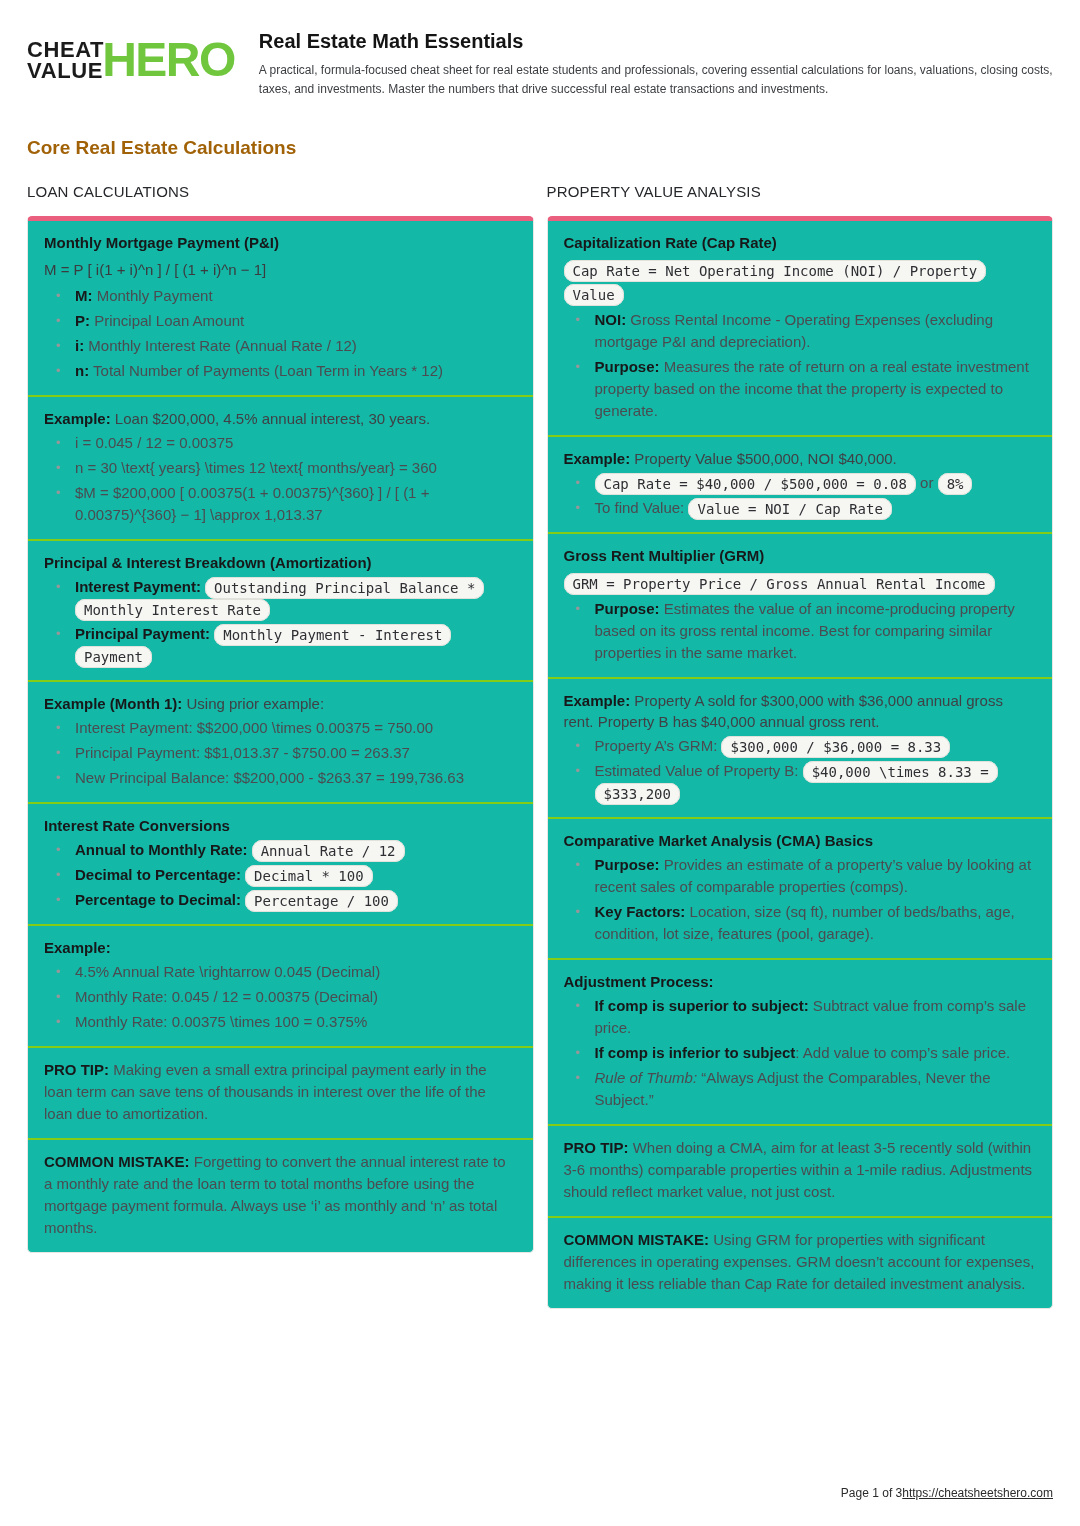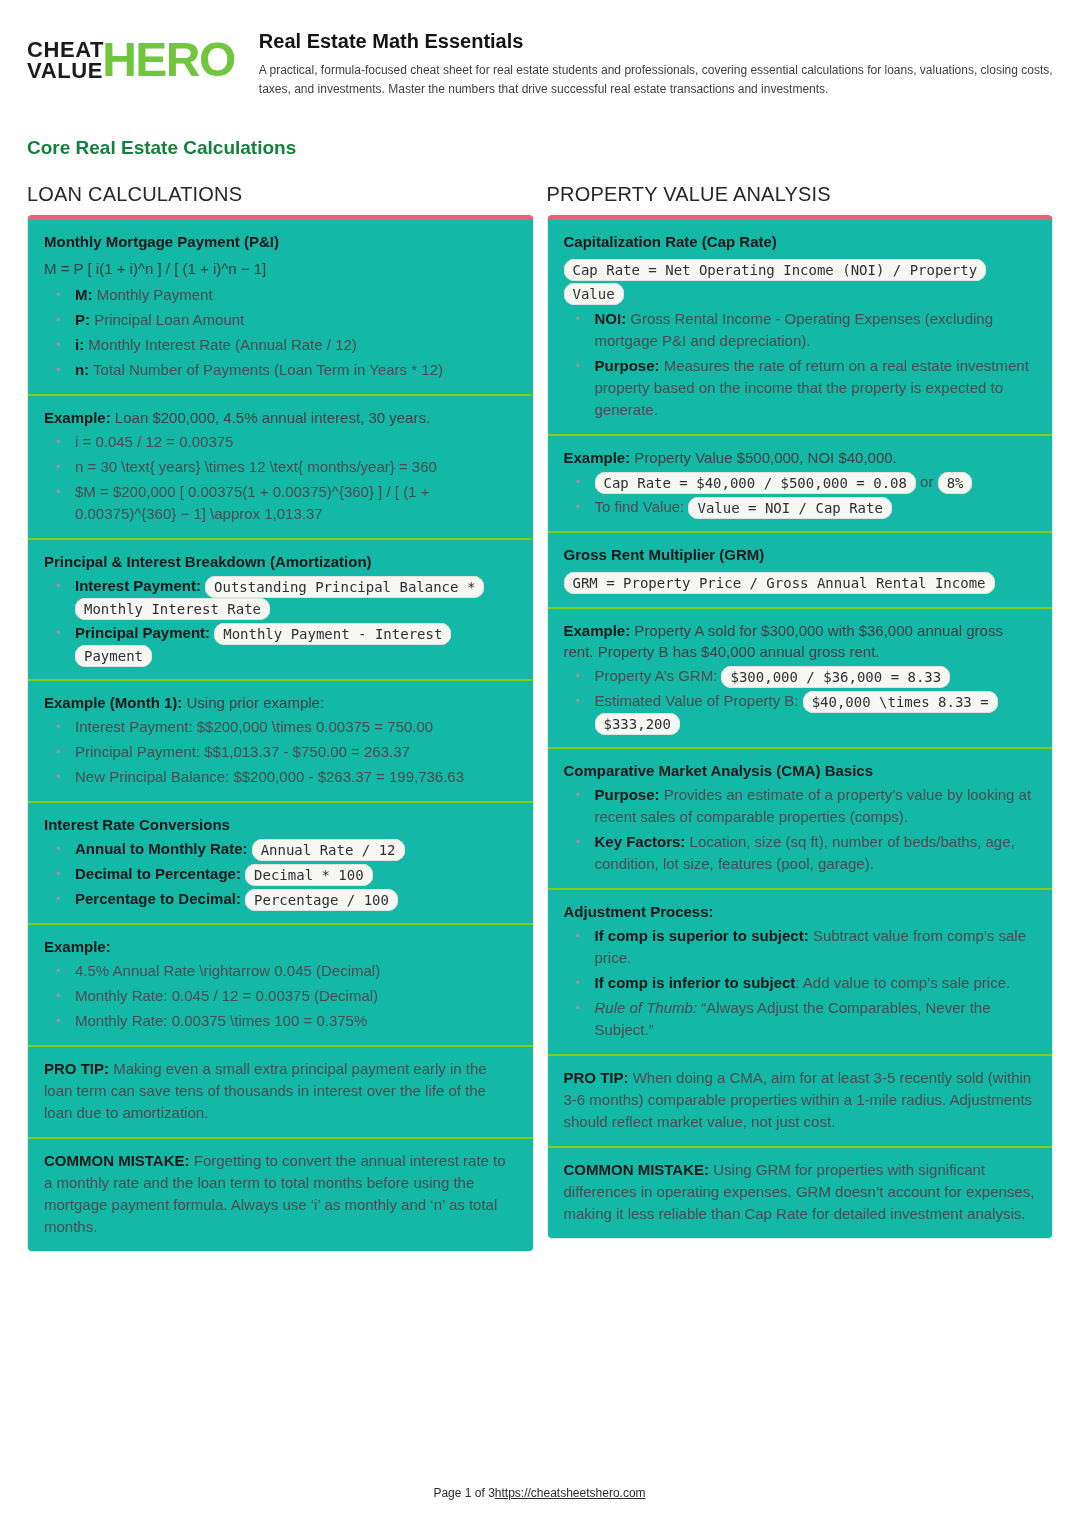--- a/index.html
+++ b/index.html
@@ -18,25 +18,25 @@
   .logo { display:flex; align-items:center; margin-top:16px; flex:0 0 auto; }
   .logo-stack { display:flex; flex-direction:column; font-weight:800; color:#1b1b1b;
                 font-size:22px; line-height:0.95; letter-spacing:0.6px; }
   .logo-accent { font-weight:800; color:var(--green,#70c73d); font-size:48px;
                  letter-spacing:-1.5px; line-height:0.85; margin-left:-2px;text-align:right; }
   .title-block { padding-top:6px; }
   .doc-title { font-size:20px; font-weight:700; color:#141414; margin-bottom:8px; }
   .doc-desc { font-size:12px; line-height:1.6; color:#3c3e42; max-width:880px; }
 
   
-  .section-title { font-size:19px; font-weight:700; color:#15803d; margin-top:38px; }
+  .section-title { font-size:19px; font-weight:700; color:#a16207; margin-top:38px; }
 
   
   .columns { display:grid; grid-template-columns:1fr 1fr; column-gap:13px; margin-top:24px; align-items:start; }
-  .col-header { font-size:20px; color:#26272b; letter-spacing:0.2px; margin-bottom:9px; }
+  .col-header { font-size:15px; color:#26272b; letter-spacing:0.2px; margin-bottom:16px; }
   .card { border:1px solid #e7e7e4; border-top:5px solid var(--accent,#ea5f7d);
           border-radius:5px; background:#14b8a6; }
   .sec { padding:11px 16px 13px; }
   .sec + .sec { border-top:2px solid #84cc16; }
 
   .tline { font-size:15px; line-height:21px; color:#3f4146; }
   .line  { margin-top:5px; font-size:15px; line-height:24px; color:#3a3c40; }
   .para  { font-size:15px; line-height:22px; color:#4a4c51; }
 
   .seg-b { font-weight:700; color:#17181a; }
@@ -51,21 +51,21 @@
   }
 
   ul.bullets { list-style:none; margin-top:3px; }
   .bullets li { position:relative; padding-left:31px; margin-top:3px;
                 font-size:15px; line-height:22px; color:#4a4c51; }
   .bullets li::before { content:"•"; position:absolute; left:12px; top:0;
                         color:#97979a; font-size:13px; }
 
   
   .footer { position:absolute; left:26px; right:27px; bottom:26px;
-            display:flex; justify-content:center; align-items:center;
+            display:flex; justify-content:flex-end; align-items:center;
             font-size:12px; color:#2b2b2b; }
   .footer a { color:#2b2b2b; text-decoration:underline; }
 </style>
 </head>
 <body>
 
 <div class="page">
 
   <div class="header">
     <div class="logo">
@@ -158,20 +158,23 @@
           <div class="sec">
             <div class="tline"><span class="seg-b">Example:</span><span class="seg-t"> Property Value $500,000, NOI $40,000.</span></div>
             <ul class="bullets">
               <li><span class="seg-c">Cap Rate = $40,000 / $500,000 = 0.08</span><span class="seg-t"> or </span><span class="seg-c">8%</span></li>
               <li><span class="seg-t">To find Value: </span><span class="seg-c">Value = NOI / Cap Rate</span></li>
             </ul>
           </div>
           <div class="sec">
             <div class="tline"><span class="seg-b">Gross Rent Multiplier (GRM)</span></div>
             <div class="line"><span class="seg-c">GRM = Property Price / Gross Annual Rental Income</span></div>
+            <ul class="bullets">
+              <li><span class="seg-b">Purpose:</span><span class="seg-t"> Estimates the value of an income-producing property based on its gross rental income. Best for comparing similar properties in the same market.</span></li>
+            </ul>
           </div>
           <div class="sec">
             <div class="tline"><span class="seg-b">Example:</span><span class="seg-t"> Property A sold for $300,000 with $36,000 annual gross rent. Property B has $40,000 annual gross rent.</span></div>
             <ul class="bullets">
               <li><span class="seg-t">Property A’s GRM: </span><span class="seg-c">$300,000 / $36,000 = 8.33</span></li>
               <li><span class="seg-t">Estimated Value of Property B: </span><span class="seg-c">$40,000 \times 8.33 = $333,200</span></li>
             </ul>
           </div>
           <div class="sec">
             <div class="tline"><span class="seg-b">Comparative Market Analysis (CMA) Basics</span></div>

